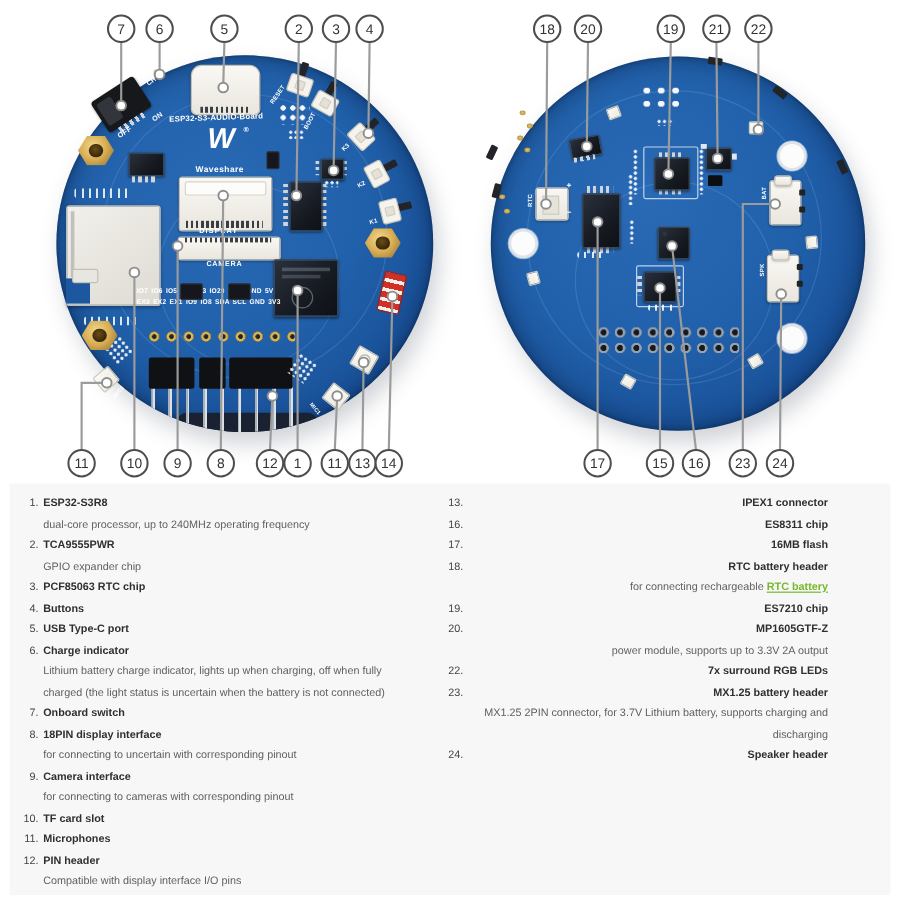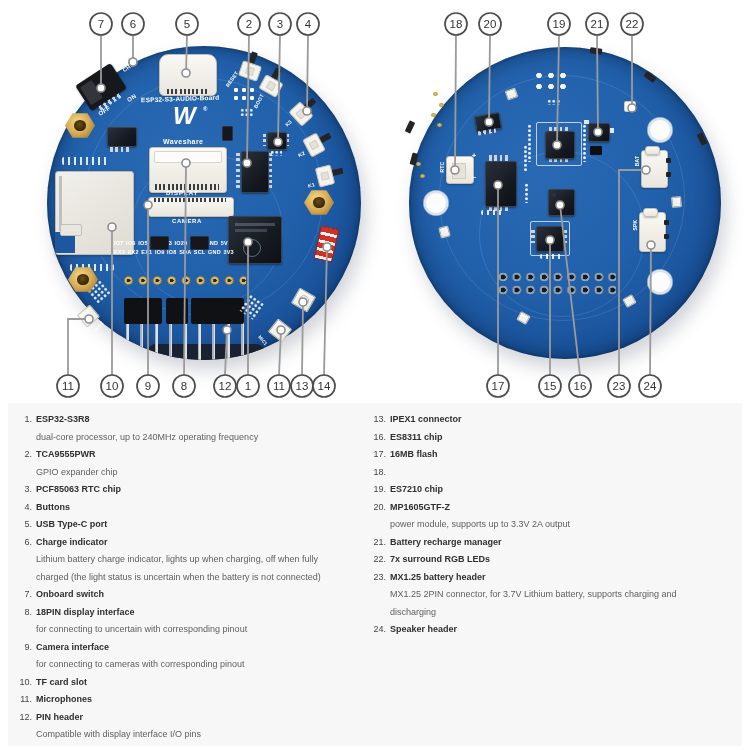--- a/index.html
+++ b/index.html
@@ -43,21 +43,21 @@
   #legend{position:absolute;left:8px;top:403px;width:734px;height:343px;background:#f7f7f7;
     display:flex;padding-top:8px;box-sizing:border-box;}
   .lg-col{font-size:9px;line-height:17.5px;}
   #lg-left{width:356px;margin-left:0;}
   #lg-right{flex:1;}
   .lg-row{display:flex;}
   .lg-num{min-width:24px;width:24px;text-align:right;padding-right:4px;color:#444;}
   #lg-right .lg-num{min-width:22px;width:22px;}
   .lg-body{display:block;}
   #lg-left .lg-body{width:312px;}
-  #lg-right .lg-body{width:300px;}
+  #lg-right .lg-body{width:300px;text-align:right;}
   .lg-title{display:block;font-weight:700;color:#2f2f2f;}
   .lg-desc{display:block;color:#606060;}
   .lg-link{color:#76b82a;text-decoration:underline;font-weight:700;}
 </style>
 </head>
 <body>
 
 <div id="fig">
 
   <div class="board" style="left:47px;top:46px;width:314px;height:314px">
@@ -510,41 +510,39 @@
         </span>
       </div>
       <div class="lg-row">
         <span class="lg-num">17.</span>
         <span class="lg-body">
           <span class="lg-title">16MB flash</span>
         </span>
       </div>
       <div class="lg-row">
         <span class="lg-num">18.</span>
+        <span class="lg-body">
+          <span class="lg-title">RTC battery header</span>
+          <span class="lg-desc">for connecting rechargeable <a class="lg-link" href="#">RTC battery</a></span>
+        </span>
       </div>
       <div class="lg-row">
         <span class="lg-num">19.</span>
         <span class="lg-body">
           <span class="lg-title">ES7210 chip</span>
         </span>
       </div>
       <div class="lg-row">
         <span class="lg-num">20.</span>
         <span class="lg-body">
           <span class="lg-title">MP1605GTF-Z</span>
           <span class="lg-desc">power module, supports up to 3.3V 2A output</span>
         </span>
       </div>
       <div class="lg-row">
-        <span class="lg-num">21.</span>
-        <span class="lg-body">
-          <span class="lg-title">Battery recharge manager</span>
-        </span>
-      </div>
-      <div class="lg-row">
         <span class="lg-num">22.</span>
         <span class="lg-body">
           <span class="lg-title">7x surround RGB LEDs</span>
         </span>
       </div>
       <div class="lg-row">
         <span class="lg-num">23.</span>
         <span class="lg-body">
           <span class="lg-title">MX1.25 battery header</span>
           <span class="lg-desc">MX1.25 2PIN connector, for 3.7V Lithium battery, supports charging and discharging</span>

